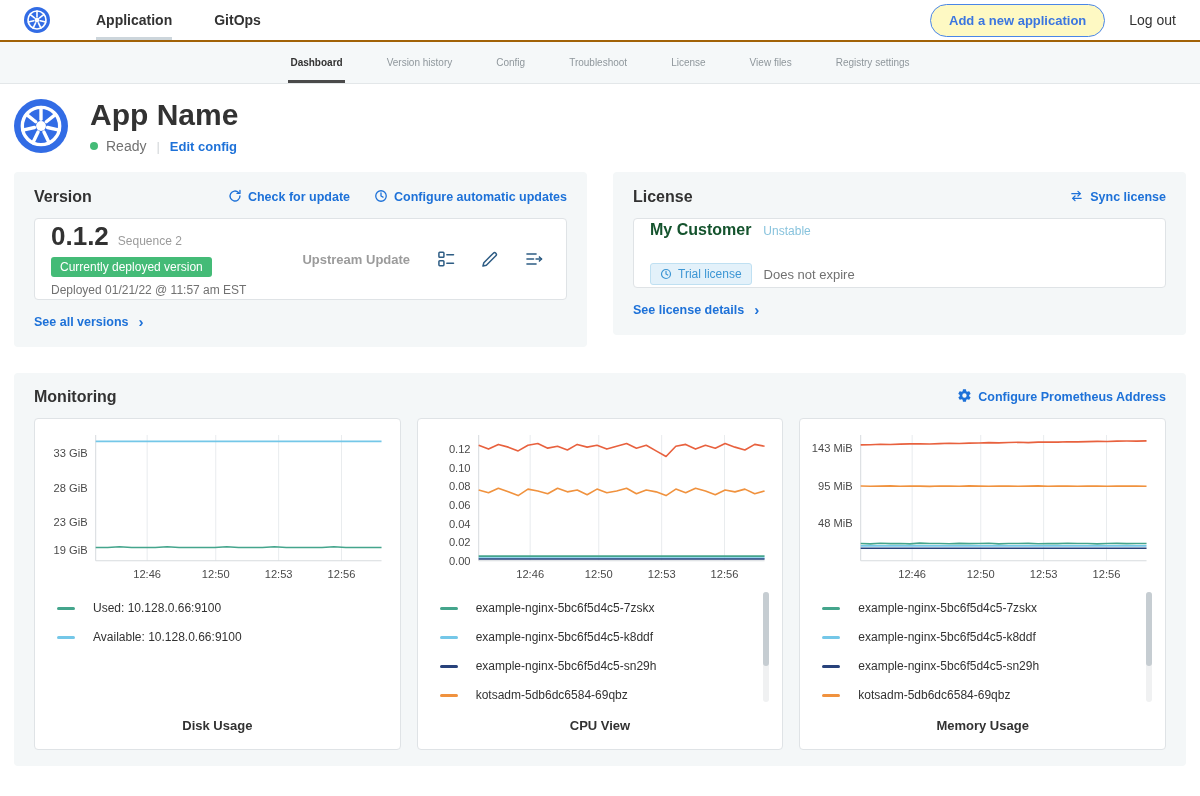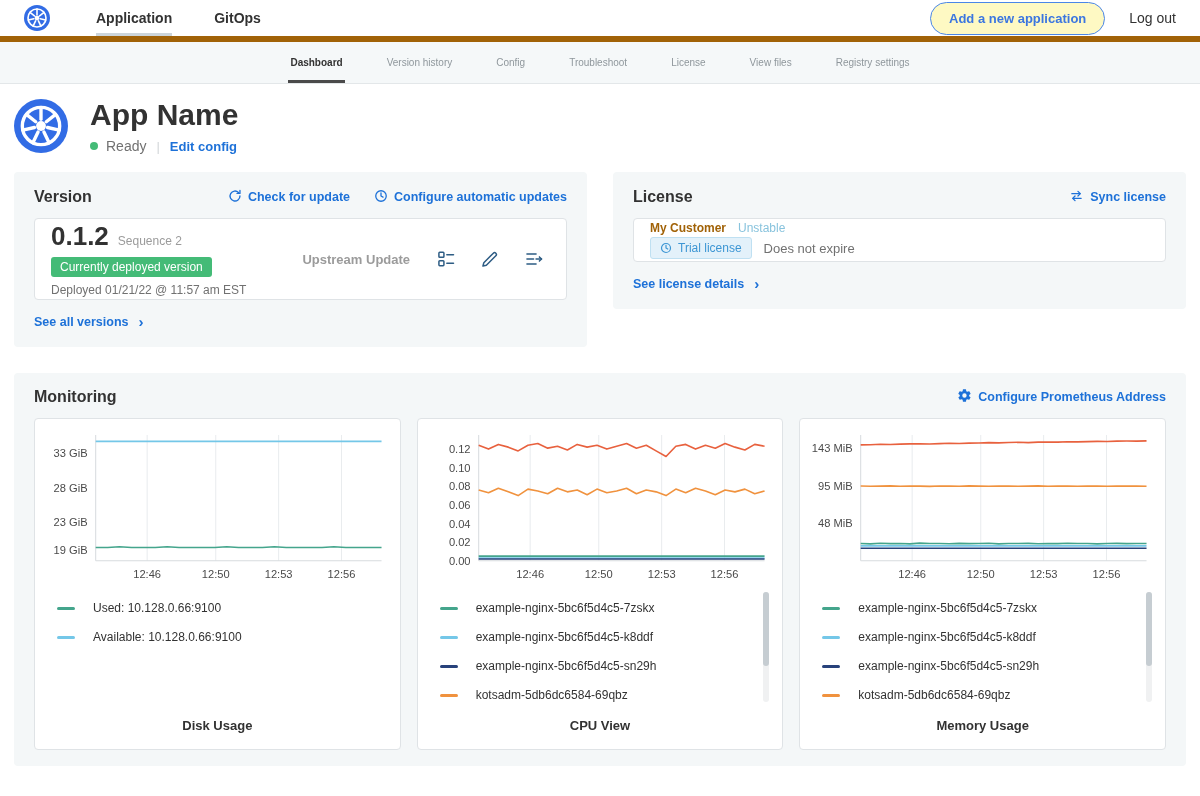--- a/index.html
+++ b/index.html
@@ -19,21 +19,21 @@
   body{
     width:1200px;height:796px;overflow:hidden;background:#fff;
     font-family:"Liberation Sans","DejaVu Sans",sans-serif;color:var(--heading);
   }
   a{cursor:pointer;text-decoration:none;}
   .link{color:var(--accent);font-weight:bold;font-size:12.5px;display:inline-flex;align-items:center;gap:6px;}
   .chevron::after{content:"\203A";font-size:15px;font-weight:bold;margin-left:4px;position:relative;top:-1px;}
 
   
   .topnav{height:42px;display:flex;justify-content:space-between;align-items:center;
-    padding:0 24px;border-bottom:6px solid #a16207;background:#fff;}
+    padding:0 24px;border-bottom:2px solid #a16207;background:#fff;}
   .topnav-left{display:flex;align-items:center;gap:46px;height:100%;}
   .topnav-tabs{display:flex;gap:42px;height:100%;align-items:center;}
   .topnav-tab{font-size:14px;font-weight:bold;color:#323232;height:100%;display:flex;align-items:center;position:relative;}
   .topnav-tab.active::after{content:"";position:absolute;left:0;right:0;bottom:0;height:3px;background:#ccd5db;}
   .topnav-right{display:flex;align-items:center;gap:24px;}
   .add-app-btn{background:#fef9c3;border:1px solid #4a86e8;color:#3b76e0;font-weight:bold;font-size:13px;
     padding:8px 18px;border-radius:18px;cursor:pointer;font-family:inherit;}
   .logout{color:#323232;font-size:14px;}
 
   
@@ -70,23 +70,23 @@
   .deployed-badge{display:inline-block;margin-top:5px;background:var(--green);color:#fff;
     font-size:12px;padding:3px 9px;border-radius:3px;}
   .deployed-at{margin-top:6px;font-size:12px;color:var(--muted);}
   .upstream{margin-left:56px;font-size:13px;font-weight:bold;color:var(--light-muted);}
   .version-icons{margin-left:auto;display:flex;gap:24px;align-items:center;padding-right:6px;}
   .version-icons svg{display:block;cursor:pointer;}
   .panel-footer{margin-top:12px;}
 
   
   .license-row1{display:flex;align-items:baseline;gap:12px;}
-  .customer-name{font-size:12px;font-weight:bold;color:#a16207;}
+  .customer-name{font-size:16px;font-weight:bold;color:#14532d;}
   .channel{font-size:12px;color:var(--unstable);}
-  .license-row2{display:flex;align-items:center;gap:12px;margin-top:2px;}
+  .license-row2{display:flex;align-items:center;gap:12px;margin-top:24px;}
   .trial-badge{display:inline-flex;align-items:center;gap:6px;background:var(--trial-bg);
     border:1px solid #bfe0f2;color:var(--trial-text);font-size:12px;padding:3px 9px;border-radius:3px;}
   .expiry{font-size:13px;color:var(--muted);}
 
   
   .monitoring{margin:26px 14px 18px;background:var(--panel-bg);border-radius:4px;padding:15px 20px 16px;}
   .charts-grid{display:grid;grid-template-columns:repeat(3,1fr);gap:16px;margin-top:12px;}
   .chart-card{background:#fff;border:1px solid var(--border);border-radius:4px;
     height:332px;display:flex;flex-direction:column;padding:10px 10px 12px;}
   .chart-svg{width:100%;height:auto;flex:none;}

